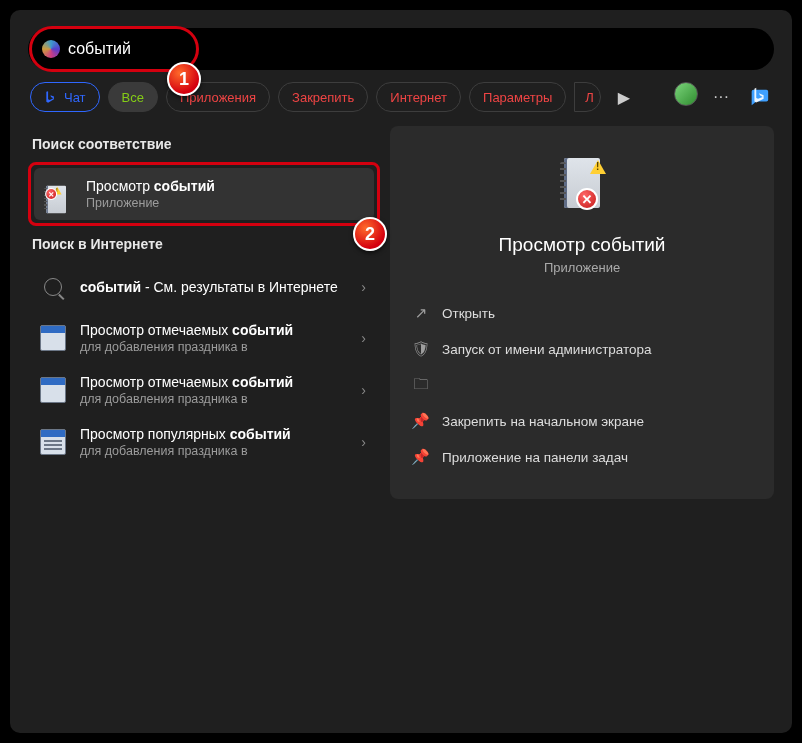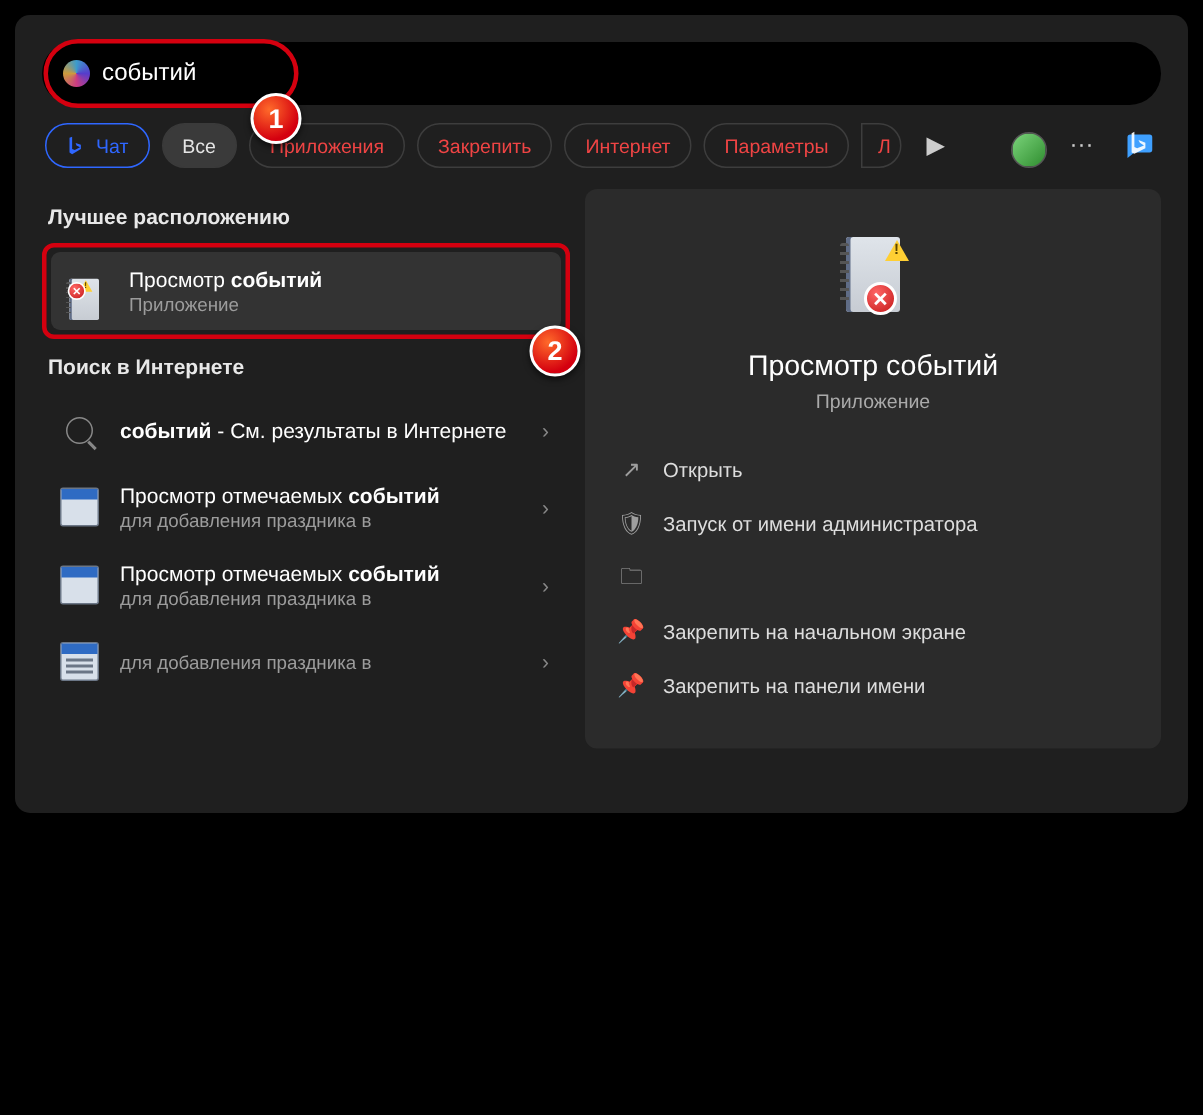--- a/index.html
+++ b/index.html
@@ -5,21 +5,21 @@
 * { margin: 0; padding: 0; box-sizing: border-box; }
 body {
   width: 802px; height: 743px;
   background: #000;
   font-family: "Segoe UI", -apple-system, sans-serif;
   color: #fff;
   padding: 10px;
   position: relative;
 }
 .window {
-  width: 782px; height: 532px;
+  width: 782px; height: 723px;
   background: #1f1f1f;
   border-radius: 10px;
   position: relative;
   padding: 18px 18px 0 18px;
 }
 
 .searchbox {
   display: flex; align-items: center;
   background: #000;
   border-radius: 22px;
@@ -47,26 +47,26 @@
   background: radial-gradient(circle at 35% 30%, #ff6a2a, #d4000f 70%);
   border:2px solid #fff;
   display:flex; align-items:center; justify-content:center;
   font-weight:700; font-size:18px;
   box-shadow:0 2px 4px rgba(0,0,0,.6);
 }
 .badge1 { left:167px; top:62px; }
 .badge2 { left:353px; top:217px; }
 
 
-.chips { display:flex; align-items:flex-end; gap:8px; padding:2px 0 14px 2px; }
+.chips { display:flex; align-items:flex-start; gap:8px; padding:2px 0 14px 2px; }
 .chip { display:inline-flex; align-items:center; gap:6px; height:30px;
   padding:0 13px; border:1px solid #3d3d3d; border-radius:16px;
   font-size:13px; color:#ef4444; white-space:nowrap; }
 .chip.chat { border-color:#2f67ff; color:#2f67ff; }
-.chip.all  { background:#3a3a3a; border-color:#3a3a3a; color:#e5e5e5; }
+.chip.all  { background:#3a3a3a; border-color:#3a3a3a; color:#84cc16; }
 .chip.cut  { padding:0 6px 0 10px; border-left:1px solid #3d3d3d; border-radius:0 16px 16px 0; }
 .spacer { flex:1; }
 .toolbtn { width:30px; height:30px; display:flex; align-items:center; justify-content:center;
   color:#ccc; font-size:16px; }
 .avatar { width:24px; height:24px; border-radius:50%;
   background:linear-gradient(135deg,#7bd47b,#2f8d2f); border:1px solid #555; }
 .bing-tail { width:30px; height:30px; display:flex;align-items:center;justify-content:center; }
 .bing-tail svg { width:22px; height:22px; }
 
 
@@ -164,21 +164,21 @@
     <span class="bing-tail">
       <svg viewBox="0 0 24 24">
           <path fill="#3fa0ff" d="M4 4h16a2 2 0 0 1 2 2v9a2 2 0 0 1-2 2H9l-5 4V6a2 2 0 0 1 2-2z"></path>
           <path fill="#fff" d="M9 2v11l2 1 5-2-3-2-1-2 5 2v4l-8 4-2-1V3z" opacity=".9"></path>
         </svg>
     </span>
   </div>
 
   <div class="results">
     <div class="leftcol">
-      <div class="section-title">Лучшее расположению</div>
+      <div class="section-title">Поиск соответствие</div>
 
       <div class="hl2">
         <div class="list-item best">
           <span class="li-icon">
             <span class="ev-icon small">
                 <span class="ev-book"></span>
                 <span class="ev-spiral"></span>
                 <span class="ev-warn"></span>
                 <span class="ev-err">✕</span>
               </span>
@@ -220,20 +220,21 @@
           <div class="li-title"><span>Просмотр отмечаемых </span><b>событий</b></div>
           <div class="li-sub">для добавления праздника в</div>
         </span>
         <span class="chev">›</span>
       </div>
       <div class="list-item">
         <span class="li-icon">
             <span class="tile cal"></span>
           </span>
         <span class="li-text">
+          <div class="li-title"><span>Просмотр популярных </span><b>событий</b></div>
           <div class="li-sub">для добавления праздника в</div>
         </span>
         <span class="chev">›</span>
       </div>
     </div>
 
     <div class="rightcol">
       <div class="rp-hero">
         <span class="rp-icon">
           <span class="ev-icon">
@@ -256,21 +257,21 @@
       </div>
       <div class="action">
         <span class="ai">🗀</span>
       </div>
       <div class="action">
         <span class="ai">📌</span>
         <span>Закрепить на начальном экране</span>
       </div>
       <div class="action">
         <span class="ai">📌</span>
-        <span>Закрепить на панели имени</span>
+        <span>Приложение на панели задач</span>
       </div>
     </div>
   </div>
 
 </div>
 
 <div class="hl1"></div>
 <div class="badge badge1">1</div>
 <div class="badge badge2">2</div>
 

